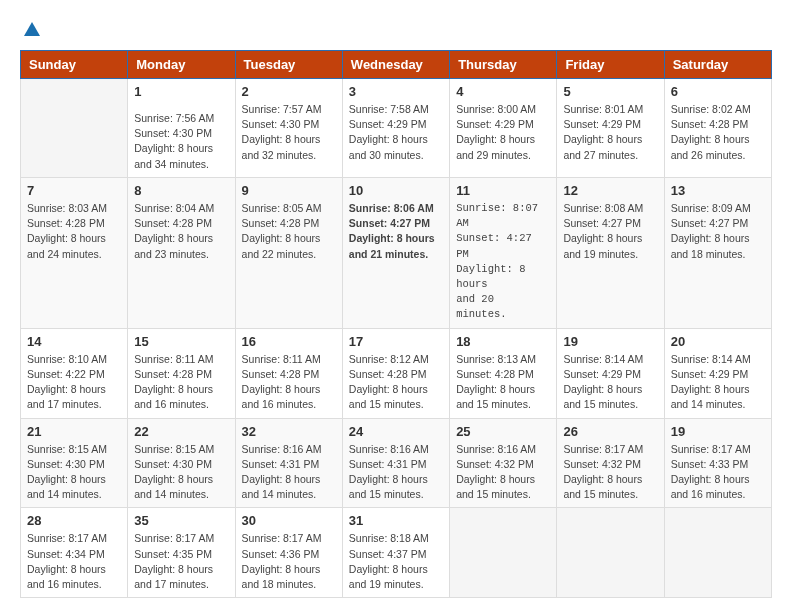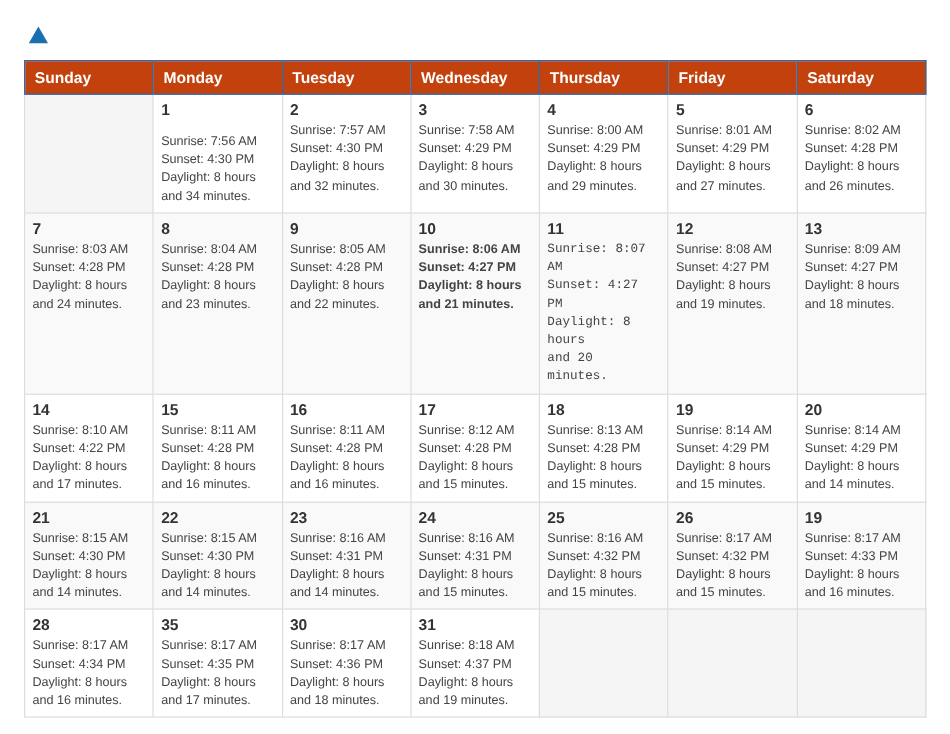--- a/index.html
+++ b/index.html
@@ -281,21 +281,21 @@
 and 14 minutes.</div>
         </td>
         <td>
           <span class="day-number">22</span>
           <div class="day-info" style="white-space: pre-line;">Sunrise: 8:15 AM
 Sunset: 4:30 PM
 Daylight: 8 hours
 and 14 minutes.</div>
         </td>
         <td>
-          <span class="day-number">23</span>
+          <span class="day-number">32</span>
           <div class="day-info" style="white-space: pre-line;">Sunrise: 8:16 AM
 Sunset: 4:31 PM
 Daylight: 8 hours
 and 14 minutes.</div>
         </td>
         <td>
           <span class="day-number">24</span>
           <div class="day-info" style="white-space: pre-line;">Sunrise: 8:16 AM
 Sunset: 4:31 PM
 Daylight: 8 hours

